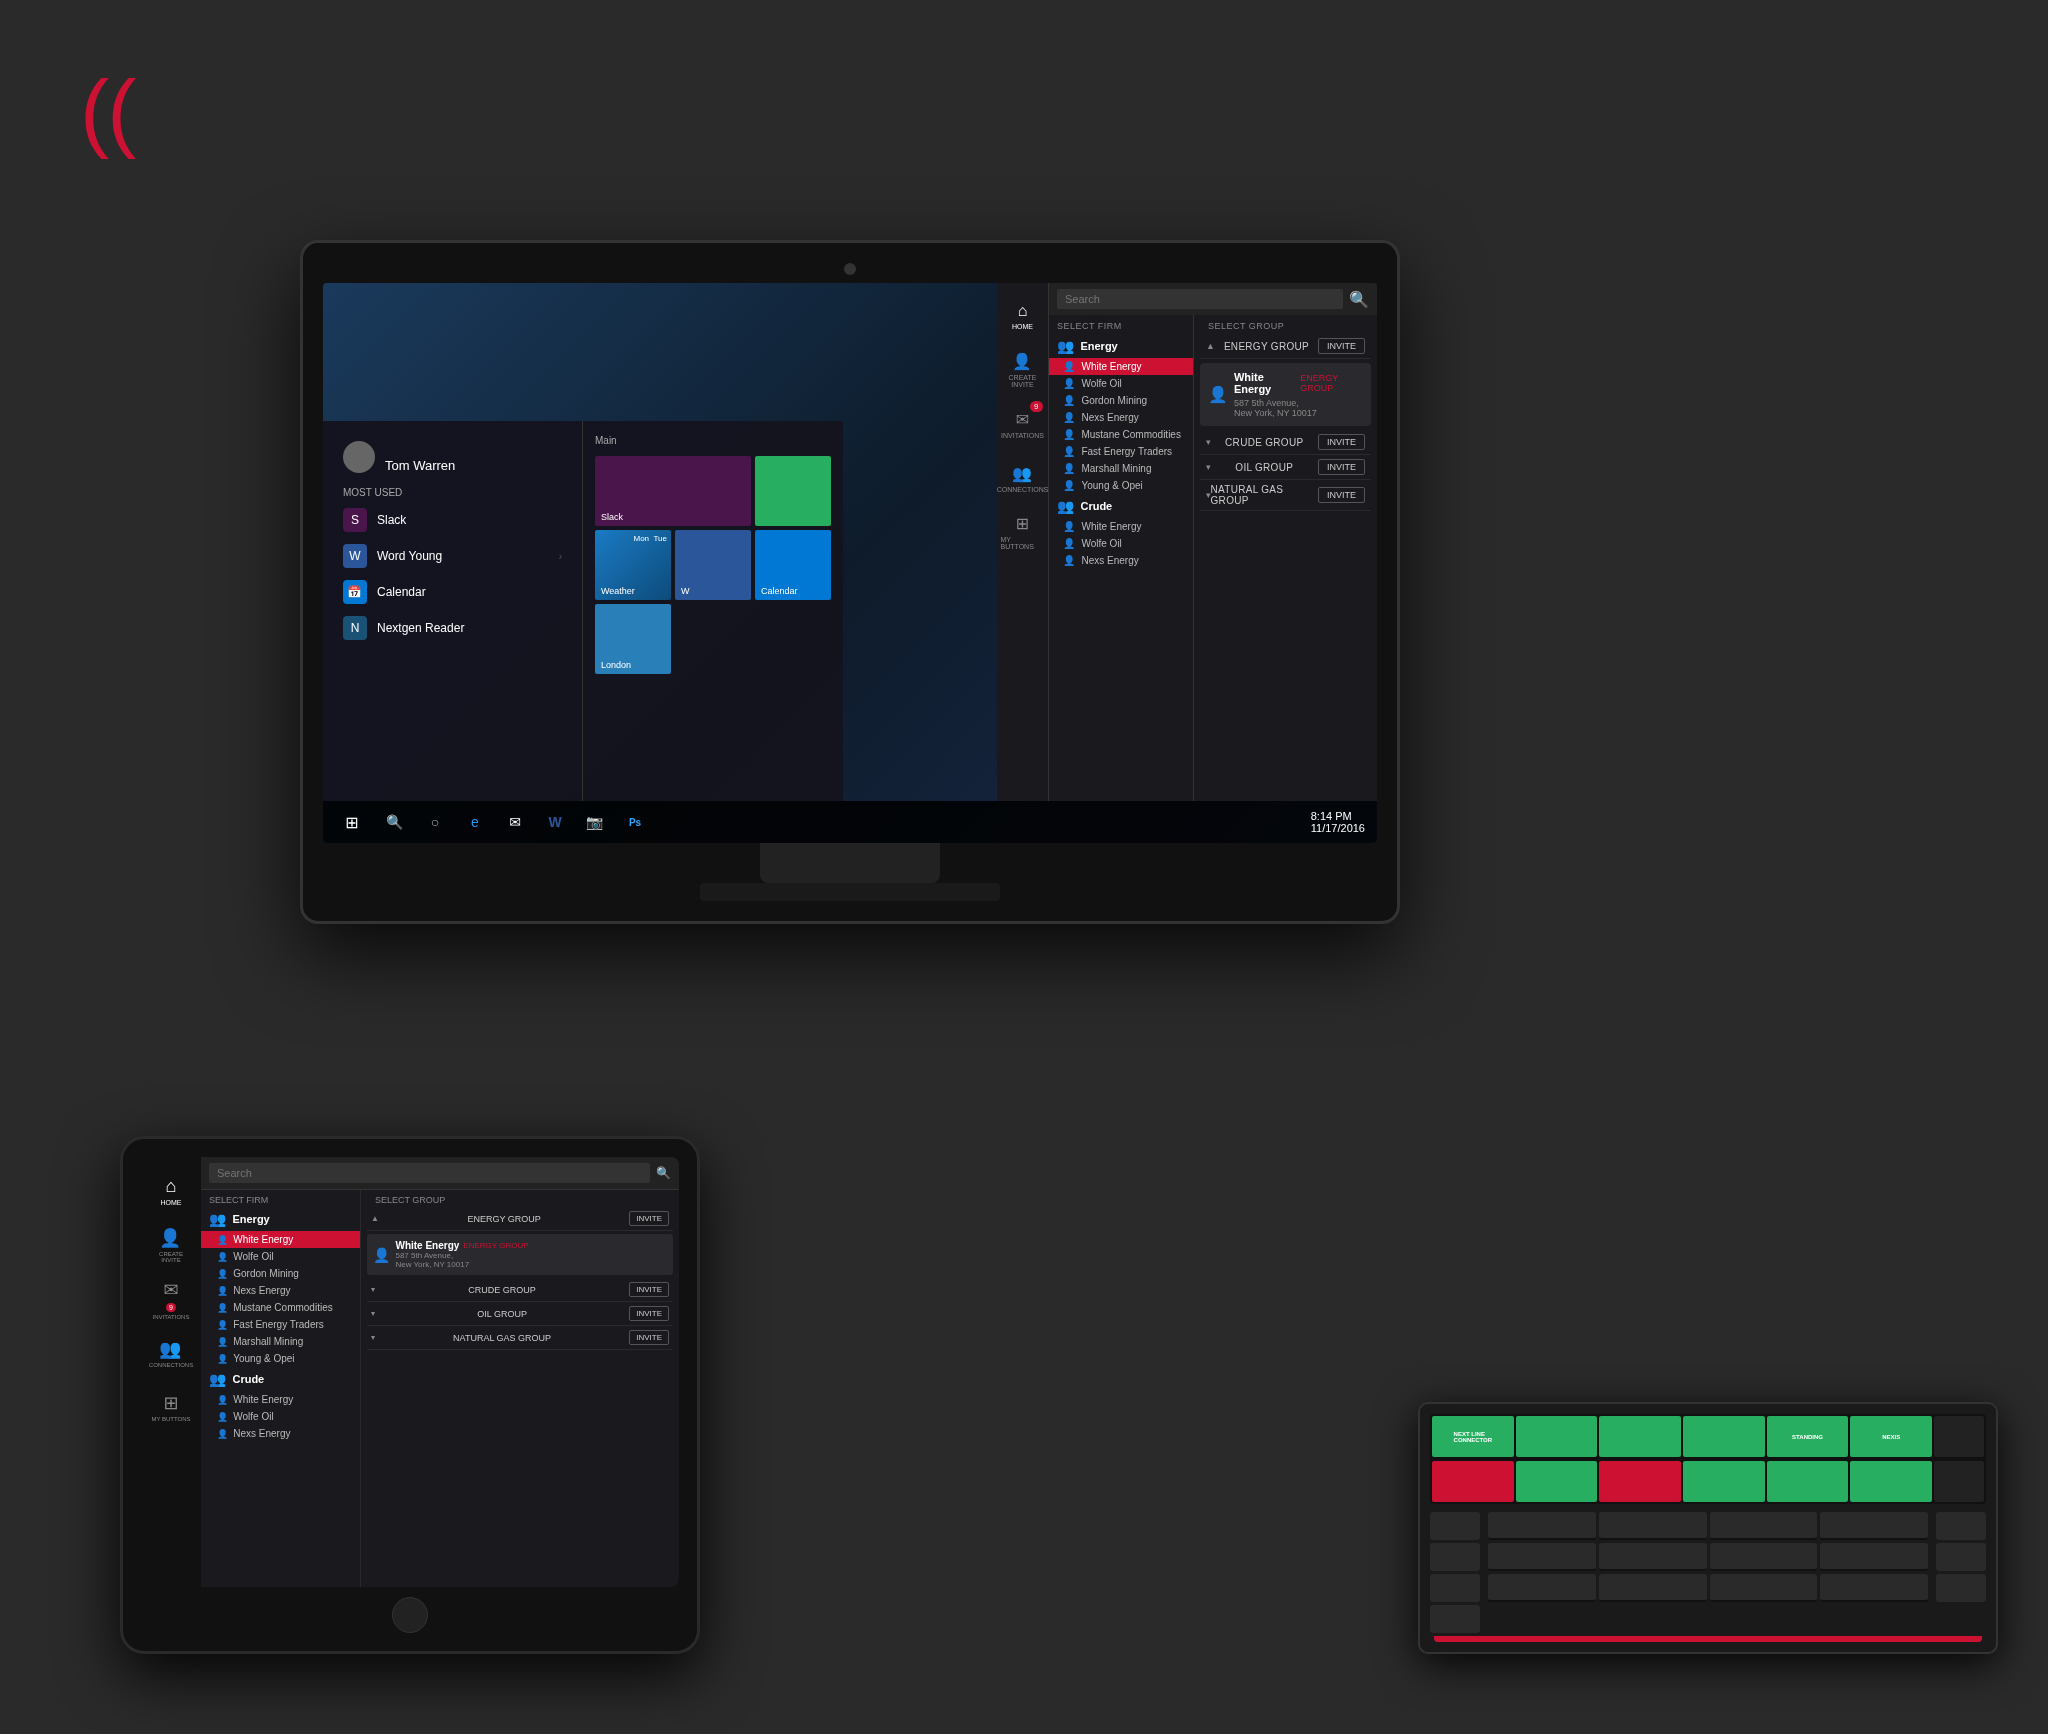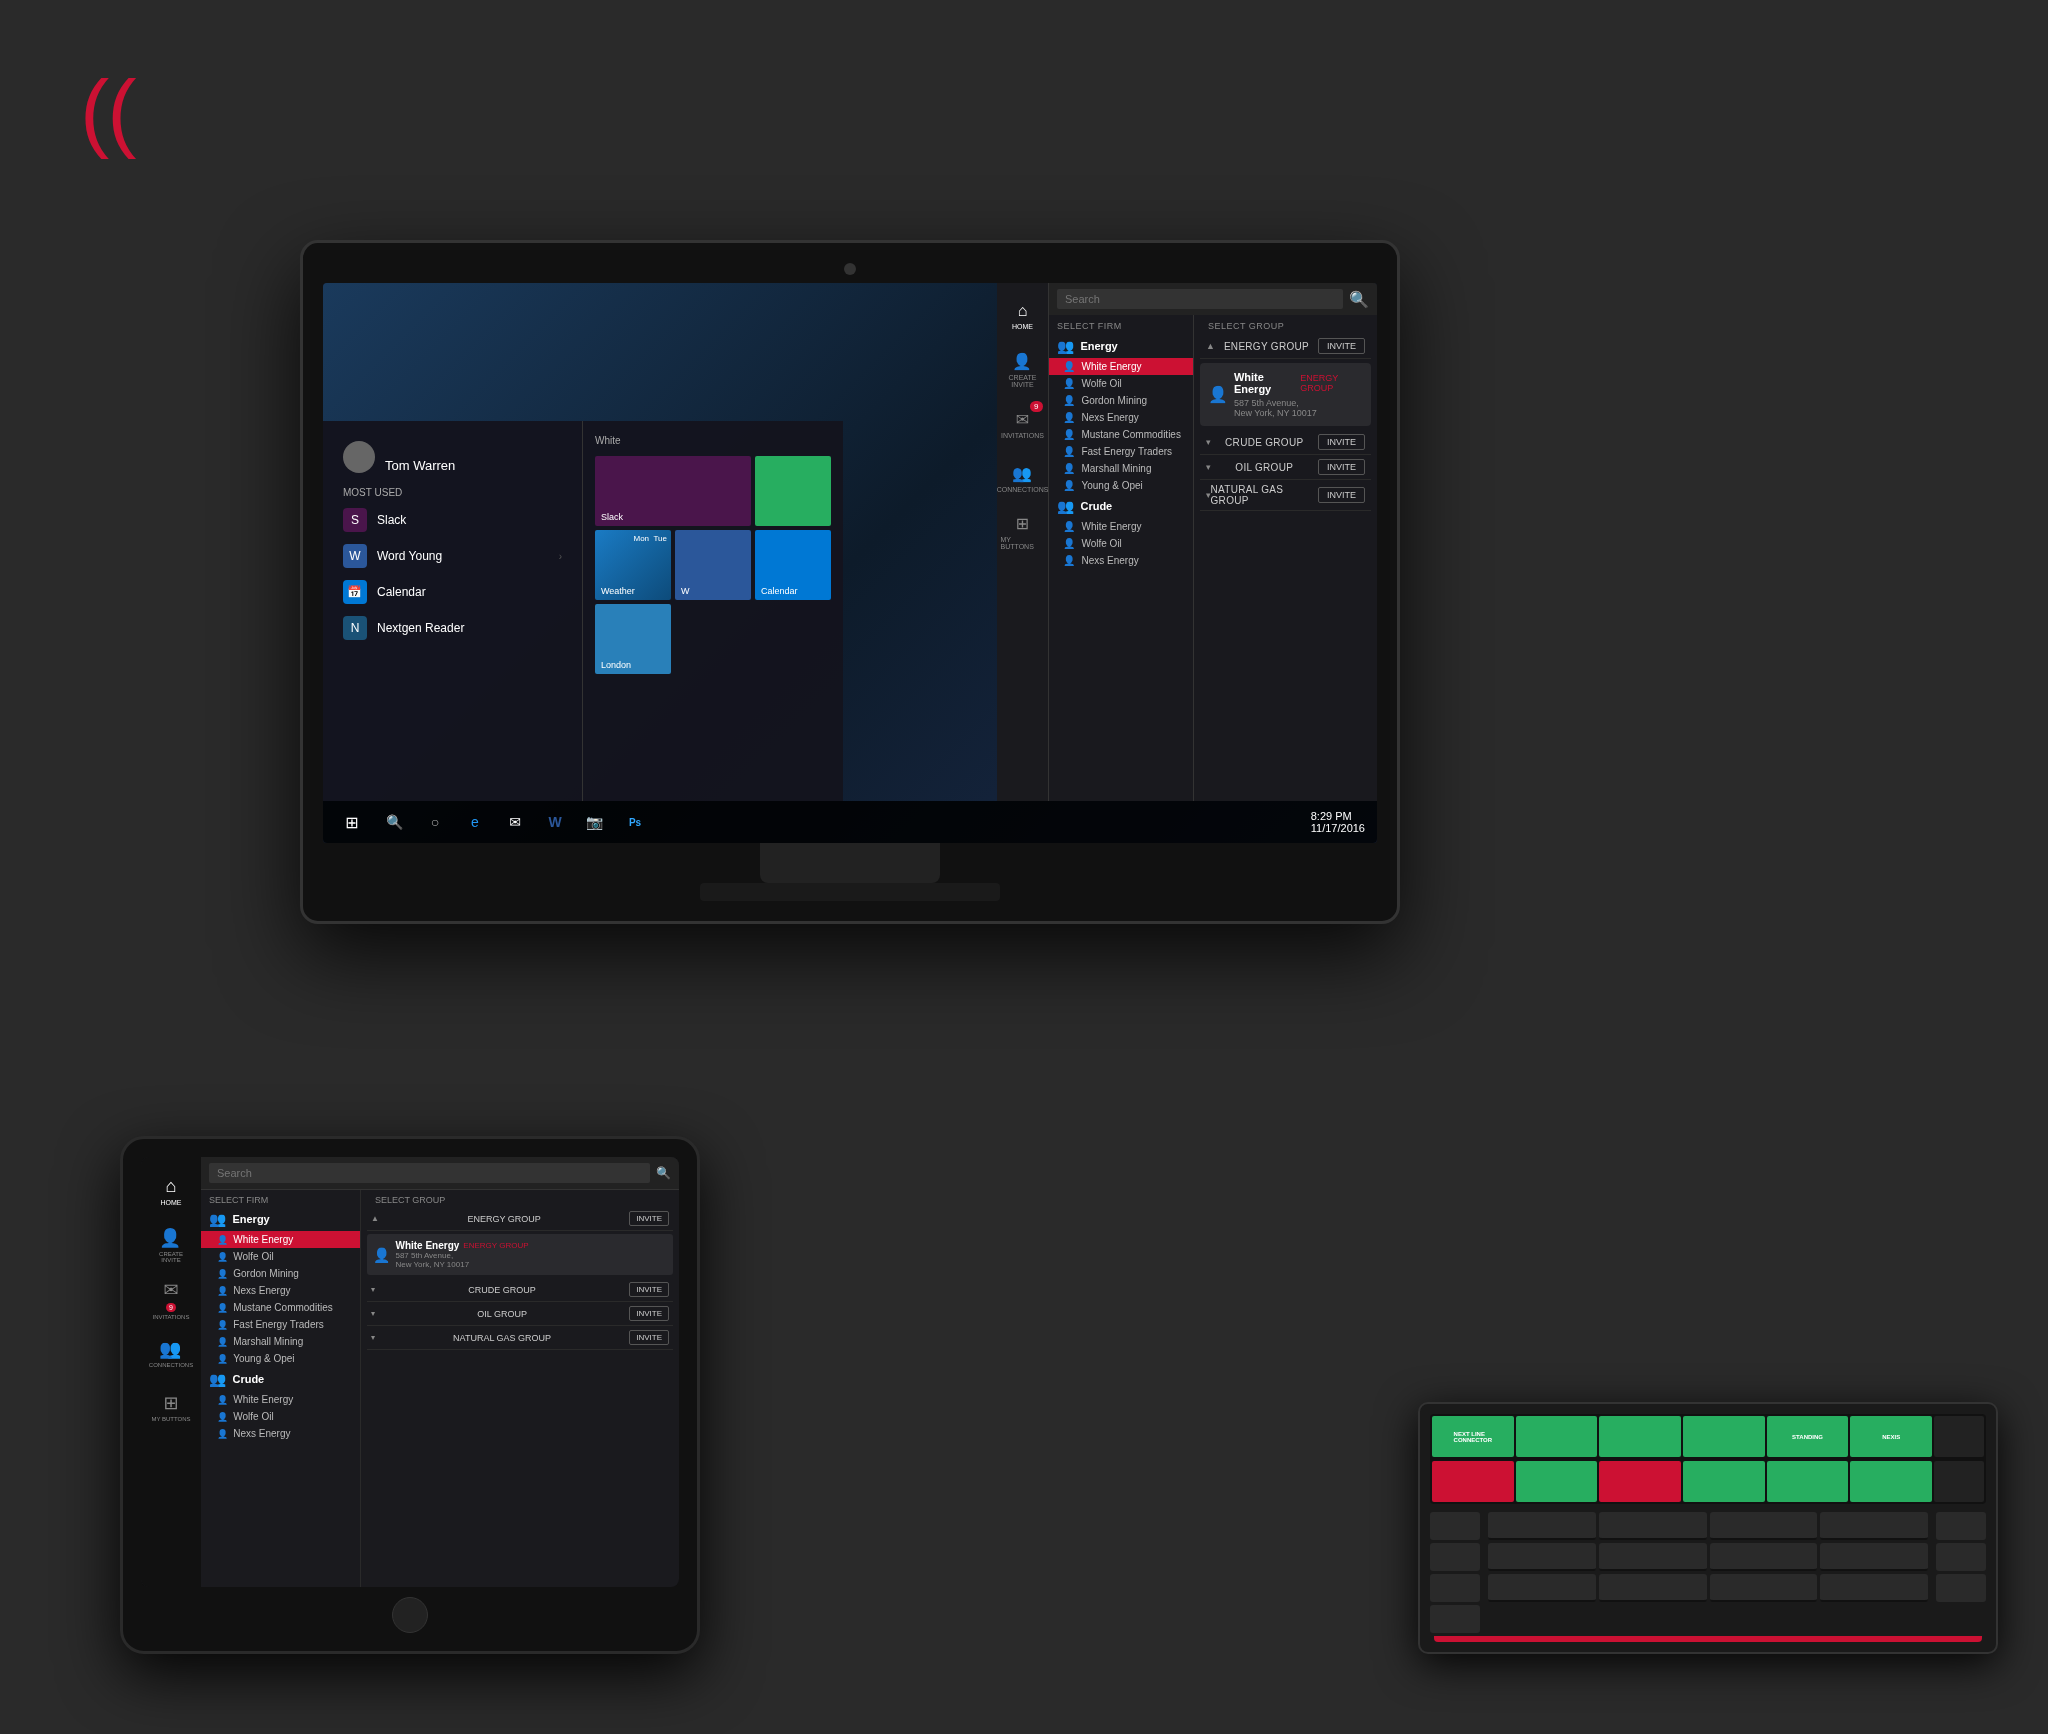--- a/index.html
+++ b/index.html
@@ -637,21 +637,21 @@
             <div class="start-app-item">
               <div class="app-icon-sm tile-calendar">📅</div>
               <span>Calendar</span>
             </div>
             <div class="start-app-item">
               <div class="app-icon-sm" style="background:#1a5276">N</div>
               <span>Nextgen Reader</span>
             </div>
           </div>
           <div class="start-right">
-            <div style="padding:6px 4px;font-size:10px;color:#aaa;">White</div>
+            <div style="padding:6px 4px;font-size:10px;color:#aaa;">Main</div>
             <div class="tile-grid">
               <div class="tile tile-slack tile-wide">Slack</div>
               <div class="tile tile-green"></div>
               <div class="tile tile-weather" style="background:linear-gradient(135deg,#1a7bc4,#0d4b7a)">
                 <span style="position:absolute;top:4px;right:4px;font-size:8px;color:#fff;margin-left:34px;">Mon &nbsp;Tue</span>
                 <span>Weather</span>
               </div>
               <div class="tile tile-word">W</div>
               <div class="tile tile-calendar">Calendar</div>
               <div class="tile tile-blue">London</div>
@@ -662,21 +662,21 @@
         <div class="win-taskbar">
           <div class="win-start">⊞</div>
           <div class="taskbar-icon" style="color:#aaa;">🔍</div>
           <div class="taskbar-icon" style="color:#aaa;">○</div>
           <div class="taskbar-icon" style="color:#2196F3;">e</div>
           <div class="taskbar-icon" style="color:#fff;">✉</div>
           <div class="taskbar-icon" style="color:#2b579a;font-weight:bold;">W</div>
           <div class="taskbar-icon" style="color:#aaa;">📷</div>
           <div class="taskbar-icon" style="color:#31a8ff;font-size:10px;font-weight:bold;">Ps</div>
           <div class="taskbar-time">
-            <div>8:29 PM</div>
+            <div>8:14 PM</div>
             <div>11/17/2016</div>
           </div>
         </div>
 
         <div style="position:absolute;bottom:42px;right:0;width:380px;height:calc(100% - 42px);">
 
           <div class="cloud9-panel" style="position:relative;width:100%;height:100%;">
             <div class="c9-sidebar">
               <div class="c9-sidebar-item active" style="position:relative;">
                 <span class="c9-sidebar-icon">⌂</span>

